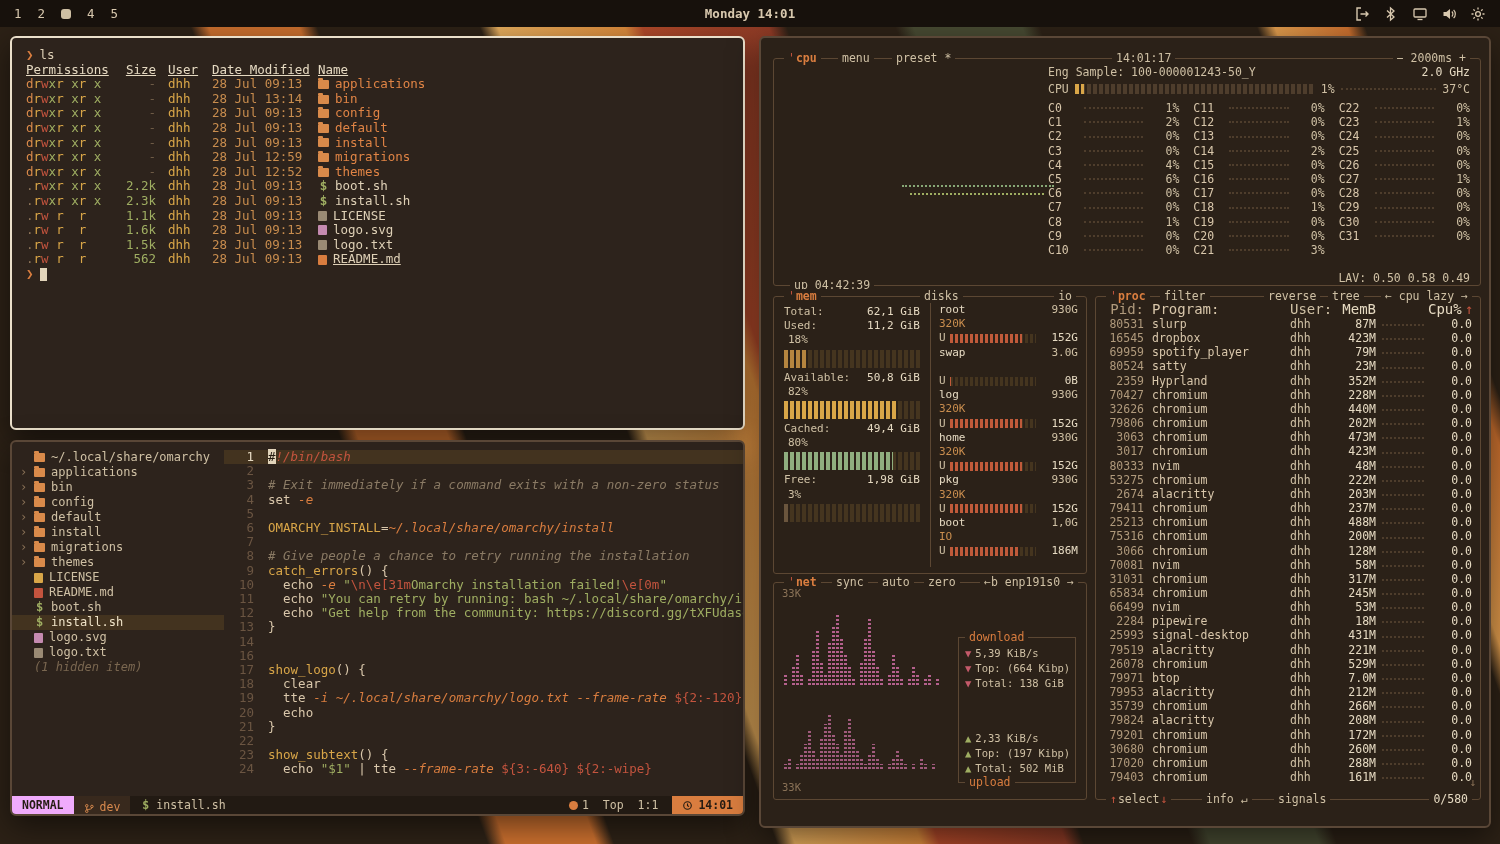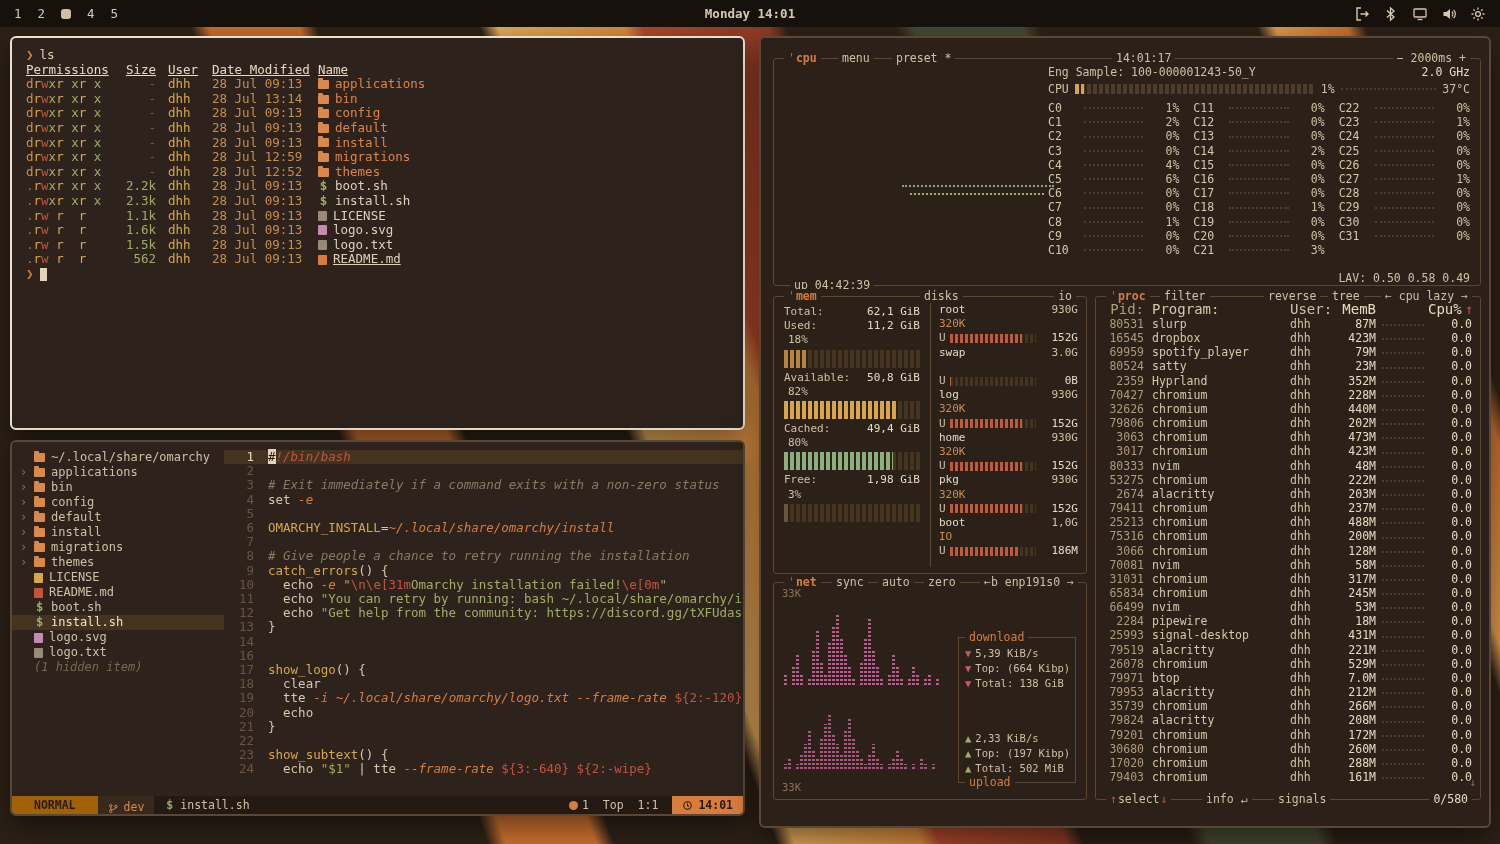--- a/index.html
+++ b/index.html
@@ -86,21 +86,21 @@
   .sg-string{color:#9fae62}
   .sg-esc{color:#c4543e}
   .sg-var{color:#d9a648}
   .sg-func{color:#d9a648}
   .sg-funcref{color:#d97d3f;font-style:italic}
   .sg-brace{color:#d9c7ab}
   .sg-expand{color:#c4543e}
   .sg-path{color:#d97d3f;font-style:italic}
   .statusline{position:absolute;left:0;right:0;bottom:0;height:18px;background:#221a13;display:flex;justify-content:space-between;align-items:center;font-size:11.5px;color:#cfc0a4}
   .sl-left,.sl-right{display:flex;align-items:center;height:100%}
-  .sl-mode{background:#a16207;color:#241b12;font-weight:bold;padding:0 22px;height:100%;display:flex;align-items:center}
+  .sl-mode{background:#f0abfc;color:#241b12;font-weight:bold;padding:0 10px;height:100%;display:flex;align-items:center}
   .sl-branch{background:#38291d;color:#d98a4e;padding:0 10px;height:100%;display:flex;align-items:flex-end;gap:5px}
   .sl-branch svg{width:11px;height:11px}
   .sl-file{padding:0 10px;display:flex;gap:5px;align-items:center}
   .sl-right{gap:14px;padding-right:0}
   .sl-diag{display:flex;align-items:center;gap:4px}
   .diagdot{width:9px;height:9px;border-radius:50%;background:#d97d3f;display:inline-block}
   .sl-clock{background:#d97d3f;color:#241b12;font-weight:bold;height:100%;display:flex;align-items:center;gap:5px;padding:0 10px}
   .sl-clock svg{width:11px;height:11px}
   
   .box{position:absolute;border:1px solid #5c4733;border-radius:3px}

